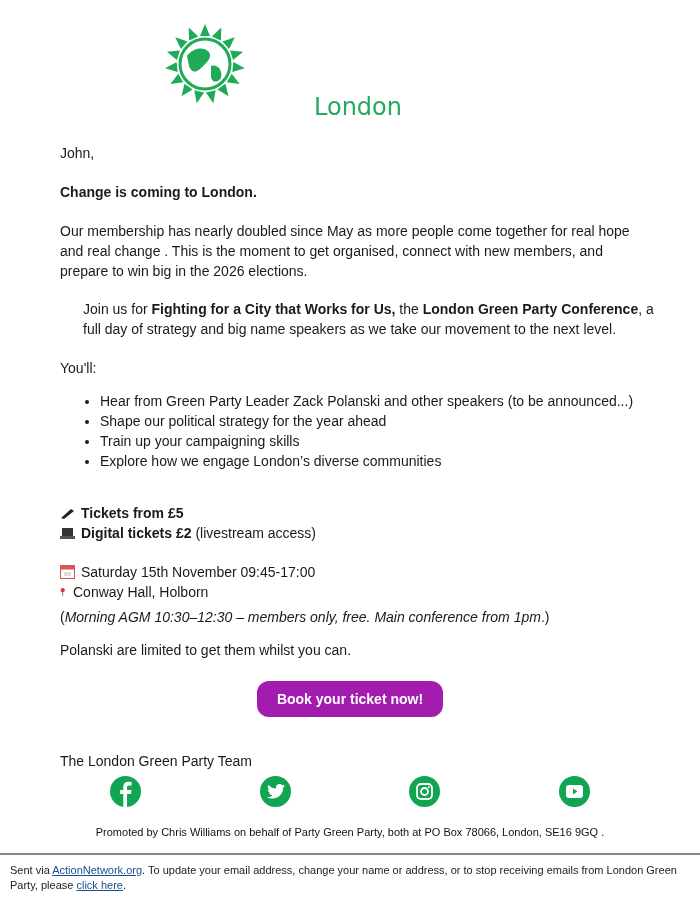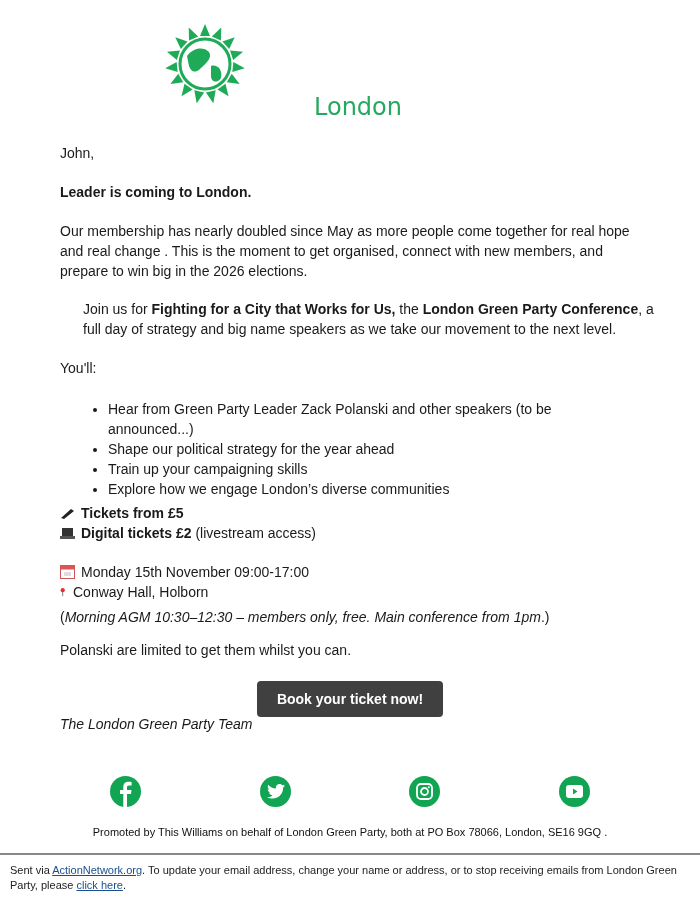--- a/index.html
+++ b/index.html
@@ -2,24 +2,24 @@
 <html><head>
 <meta charset="utf-8">
 <style>
   html, body { margin:0; padding:0; background:#fff; }
   body { width:700px; height:903px; position:relative; font-family:"Liberation Sans", sans-serif; color:#1a1a1a; overflow:hidden; }
   .logo { position:absolute; left:165px; top:22px; width:375px; height:95px; }
   .logo-text { position:absolute; left:97px; top:16px; font-family:"DejaVu Sans", sans-serif; font-weight:bold; font-size:41px; color:#1faa58; letter-spacing:-0.5px; white-space:nowrap; }
   .logo-sub { position:absolute; left:149px; top:71px; font-family:"DejaVu Sans", sans-serif; font-size:24px; color:#27a85f; }
   .content { position:absolute; left:60px; top:0; width:580px; font-size:14px; line-height:20px; }
   .p { position:absolute; left:0; width:580px; margin:0; }
-  ul { position:absolute; left:0; margin:8px; padding-left:40px; list-style:disc; }
+  ul { position:absolute; left:0; margin:0; padding-left:40px; list-style:disc; }
   ul li { font-size:14px; line-height:20px; }
   .emoji { display:inline-block; width:15px; height:14px; vertical-align:-2px; margin-right:6px; }
-  .btn { position:absolute; left:257px; top:681px; width:186px; height:36px; background:#404040; border-radius:4px; color:#fff; font-weight:bold; font-size:14px; display:flex; align-items:center; justify-content:center; }
+  .btn { position:absolute; left:257px; top:681px; width:186px; height:36px; background:#a21caf; border-radius:12px; color:#fff; font-weight:bold; font-size:14px; display:flex; align-items:center; justify-content:center; }
   .social { position:absolute; top:776px; width:31px; height:31px; border-radius:50%; background:#11a452; display:flex; align-items:center; justify-content:center; }
   .promoted { position:absolute; left:0; width:700px; top:826px; text-align:center; font-size:11px; color:#111; }
   .divider { position:absolute; left:0; top:853px; width:700px; height:2px; background:#888; }
   .footer { position:absolute; left:10px; top:863px; width:680px; font-size:11px; line-height:15px; color:#222; }
   .footer a { color:#1a4f8f; text-decoration:underline;margin-top:20px; }
 </style>
 </head>
 <body>
 
 <div class="logo">
@@ -45,21 +45,21 @@
       <circle cx="40" cy="40" r="25" fill="#fff" stroke="#1faa58" stroke-width="3"></circle>
       <path d="M22,32 C28,24 38,22 44,28 C48,34 40,40 36,44 C30,50 26,48 24,42Z"></path>
       <path d="M46,42 C52,40 58,46 56,54 C52,60 46,58 46,52Z"></path>
     </g>
   </svg>
   <div class="logo-sub">London</div>
 </div>
 
 <div class="content">
   <p class="p" style="top:143px;">John,</p>
-  <p class="p" style="top:182px;font-weight:bold;">Leader is coming to London.</p>
+  <p class="p" style="top:182px;font-weight:bold;">Change is coming to London.</p>
   <p class="p" style="top:221px;">Our membership has nearly doubled since May as more people come together for real hope and real change . This is the moment to get organised, connect with new members, and prepare to win big in the 2026 elections.</p>
   <p class="p" style="top:299px;margin-left:23px;"><span>Join us for </span><b>Fighting for a City that Works for Us,</b><span> the </span><b>London Green Party Conference</b><span>, a full day of strategy and big name speakers as we take our movement to the next level.</span></p>
   <p class="p" style="top:358px;">You'll:</p>
   <ul style="top:391px;">
     <li>Hear from Green Party Leader Zack Polanski and other speakers (to be announced...)</li>
     <li>Shape our political strategy for the year ahead</li>
     <li>Train up your campaigning skills</li>
     <li>Explore how we engage London’s diverse communities</li>
   </ul>
   <p class="p" style="top:503px;font-weight:bold;">
@@ -71,31 +71,31 @@
     <svg class="emoji" viewBox="0 0 15 14">
         <rect x="2" y="2" width="11" height="8" fill="#333"></rect>
         <rect x="0" y="10" width="15" height="3" fill="#555"></rect>
       </svg><b>Digital tickets £2</b><span> (livestream access)</span>
   </p>
   <p class="p" style="top:562px;">
     <svg class="emoji" viewBox="0 0 15 14">
         <rect x="0.5" y="0.5" width="14" height="13" fill="#fff" stroke="#c55"></rect>
         <rect x="0.5" y="0.5" width="14" height="4" fill="#d55"></rect>
         <rect x="4" y="7" width="7" height="4" fill="#ddd"></rect>
-      </svg><span>Monday 15th November 09:00-17:00</span>
+      </svg><span>Saturday 15th November 09:45-17:00</span>
   </p>
   <p class="p" style="top:582px;">
     <svg class="emoji" viewBox="0 0 15 14" style="width:9px;margin-right:4px;">
         <circle cx="4.5" cy="4" r="3.5" fill="#d33"></circle>
         <rect x="4" y="6" width="1.2" height="8" fill="#555"></rect>
       </svg><span>Conway Hall, Holborn</span>
   </p>
   <p class="p" style="top:601px;margin-top:6px;"><span>(</span><i>Morning AGM 10:30–12:30 – members only, free. Main conference from 1pm</i><span>.)</span></p>
   <p class="p" style="top:640px;">Polanski are limited to get them whilst you can.</p>
-  <p class="p" style="top:714px;font-style:italic;">The London Green Party Team</p>
+  <p class="p" style="top:751px;">The London Green Party Team</p>
 </div>
 
 <div class="btn">Book your ticket now!</div>
 
 <a class="social" style="left:110px;">
   <svg width="31" height="31" viewBox="0 0 31 31">
       <path d="M17,31 L17,18 L21,18 L21.5,14 L17,14 L17,11.5 C17,10.3 17.4,9.5 19,9.5 L21.6,9.5 L21.6,6 C21,6 19.8,5.8 18.4,5.8 C15.4,5.8 13.3,7.6 13.3,11 L13.3,14 L10,14 L10,18 L13.3,18 L13.3,31Z" fill="#fff"></path>
     </svg>
 </a>
 <a class="social" style="left:260px;">
@@ -110,19 +110,19 @@
       <circle cx="12.8" cy="4.2" r="1" fill="#fff"></circle>
     </svg>
 </a>
 <a class="social" style="left:559px;">
   <svg width="17" height="13" viewBox="0 0 17 13">
       <rect x="0" y="0" width="17" height="13" rx="3" fill="#fff"></rect>
       <path d="M7,3.5 L11.5,6.5 L7,9.5Z" fill="#11a452"></path>
     </svg>
 </a>
 
-<div class="promoted">Promoted by This Williams on behalf of London Green Party, both at PO Box 78066, London, SE16 9GQ .</div>
+<div class="promoted">Promoted by Chris Williams on behalf of Party Green Party, both at PO Box 78066, London, SE16 9GQ .</div>
 
 <div class="divider"></div>
 
 <div class="footer">
   <span>Sent via </span><a>ActionNetwork.org</a><span>. To update your email address, change your name or address, or to stop receiving emails from London Green Party, please </span><a>click here</a><span>.</span>
 </div>
 
 </body></html>

